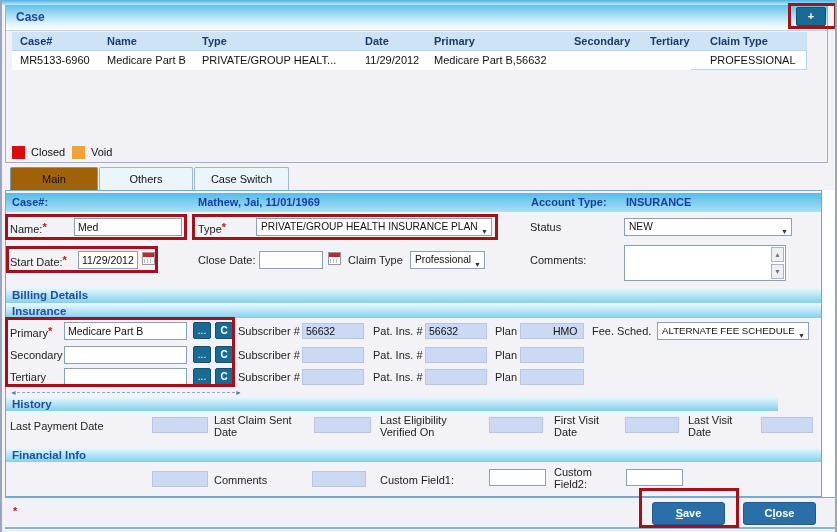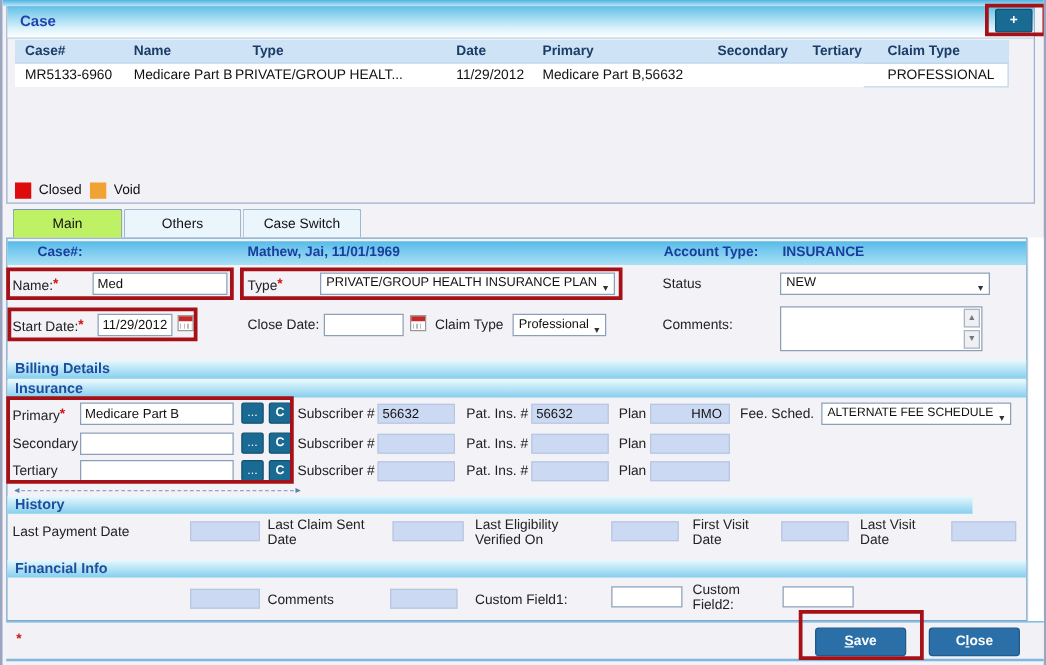--- a/index.html
+++ b/index.html
@@ -25,21 +25,21 @@
   .gh { position:absolute; top:3px; font-weight:bold; color:#1a3c66; white-space:nowrap; }
   .grid-row { left:10px; top:51px; width:679px; height:19px; background:#fff; cursor:pointer; }
   .gc { position:absolute; top:3px; color:#111; white-space:nowrap; }
 
   .legend-swatch { width:13px; height:13px; display:inline-block; }
   .legend-label { position:absolute; top:0px; white-space:nowrap; }
 
   
   .tab { top:167px; height:23px; border:1px solid #9cb8cc; border-bottom:none; background:#eaf5fc;
          text-align:center; line-height:22px; cursor:pointer; border-radius:2px 2px 0 0; }
-  .tab.active { background:#bef264; border-color:#7a98b8; z-index:3; }
+  .tab.active { background:#a16207; border-color:#7a98b8; z-index:3; }
 
   
   .form-panel { left:3px; top:190px; width:817px; height:307px; background:#f3f2f7; border:1px solid #7ba7c9; }
   .right-gutter { left:821px; top:190px; width:14px; height:307px; background:#ffffff; border-right:1px solid #b9c2d6; }
 
   .bar-strong { background:linear-gradient(#58bbe9,#a8e0f6); }
   .bar-soft   { background:linear-gradient(#e8f8fe,#86cfee); }
   .bar-title  { position:absolute; left:6px; top:1px; font-weight:bold; color:#1d4f9e; font-size:11.5px; }
   .navy-b { font-weight:bold; color:#1a3e9e; }
 
@@ -98,42 +98,42 @@
     <span class="gh" style="left:190px">Type</span>
     <span class="gh" style="left:353px">Date</span>
     <span class="gh" style="left:422px">Primary</span>
     <span class="gh" style="left:562px">Secondary</span>
     <span class="gh" style="left:638px">Tertiary</span>
     <span class="gh" style="left:698px">Claim Type</span>
   </div>
   <div class="abs grid-row">
     <span class="gc" style="left:8px">MR5133-6960</span>
     <span class="gc" style="left:95px">Medicare Part B</span>
-    <span class="gc" style="left:176px">PRIVATE/GROUP HEALT...</span>
+    <span class="gc" style="left:190px">PRIVATE/GROUP HEALT...</span>
     <span class="gc" style="left:353px">11/29/2012</span>
     <span class="gc" style="left:422px">Medicare Part B,56632</span>
     <span class="gc" style="left:698px">PROFESSIONAL</span>
   </div>
 
   <div class="abs" style="left:10px; top:146px; width:300px; height:14px;">
     <span class="legend-swatch" style="position:absolute; left:0; background:#dd0b0b;"></span>
     <span class="legend-label" style="left:19px;">Closed</span>
     <span class="legend-swatch" style="position:absolute; left:60px; background:#f0a232;"></span>
     <span class="legend-label" style="left:79px;">Void</span>
   </div>
 
   <div class="abs tab active" style="left:8px; width:88px;">Main</div>
   <div class="abs tab" style="left:97px; width:94px;">Others</div>
   <div class="abs tab" style="left:192px; width:95px;">Case Switch</div>
 
   <div class="abs form-panel"></div>
   <div class="abs right-gutter"></div>
 
   <div class="abs bar-strong" style="left:4px; top:193px; width:815px; height:19px;">
-    <span class="navy-b" style="position:absolute; left:24px; top:3px;">Case#:</span>
+    <span class="navy-b" style="position:absolute; left:6px; top:3px;">Case#:</span>
     <span class="navy-b" style="position:absolute; left:192px; top:3px;">Mathew, Jai, 11/01/1969</span>
     <span class="navy-b" style="position:absolute; left:525px; top:3px;">Account Type:</span>
     <span class="navy-b" style="position:absolute; left:620px; top:3px;">INSURANCE</span>
   </div>
 
   <span class="lbl" style="left:8px; top:221px;"><span>Name:</span><span class="req">*</span></span>
   <div class="fld-white" style="left:72px; top:218px; width:108px;">Med</div>
 
   <span class="lbl" style="left:196px; top:221px;"><span>Type</span><span class="req">*</span></span>
   <div class="drop" style="left:254px; top:218px; width:236px;"><span>PRIVATE/GROUP HEALTH INSURANCE PLAN</span><span class="arr">▼</span></div>

